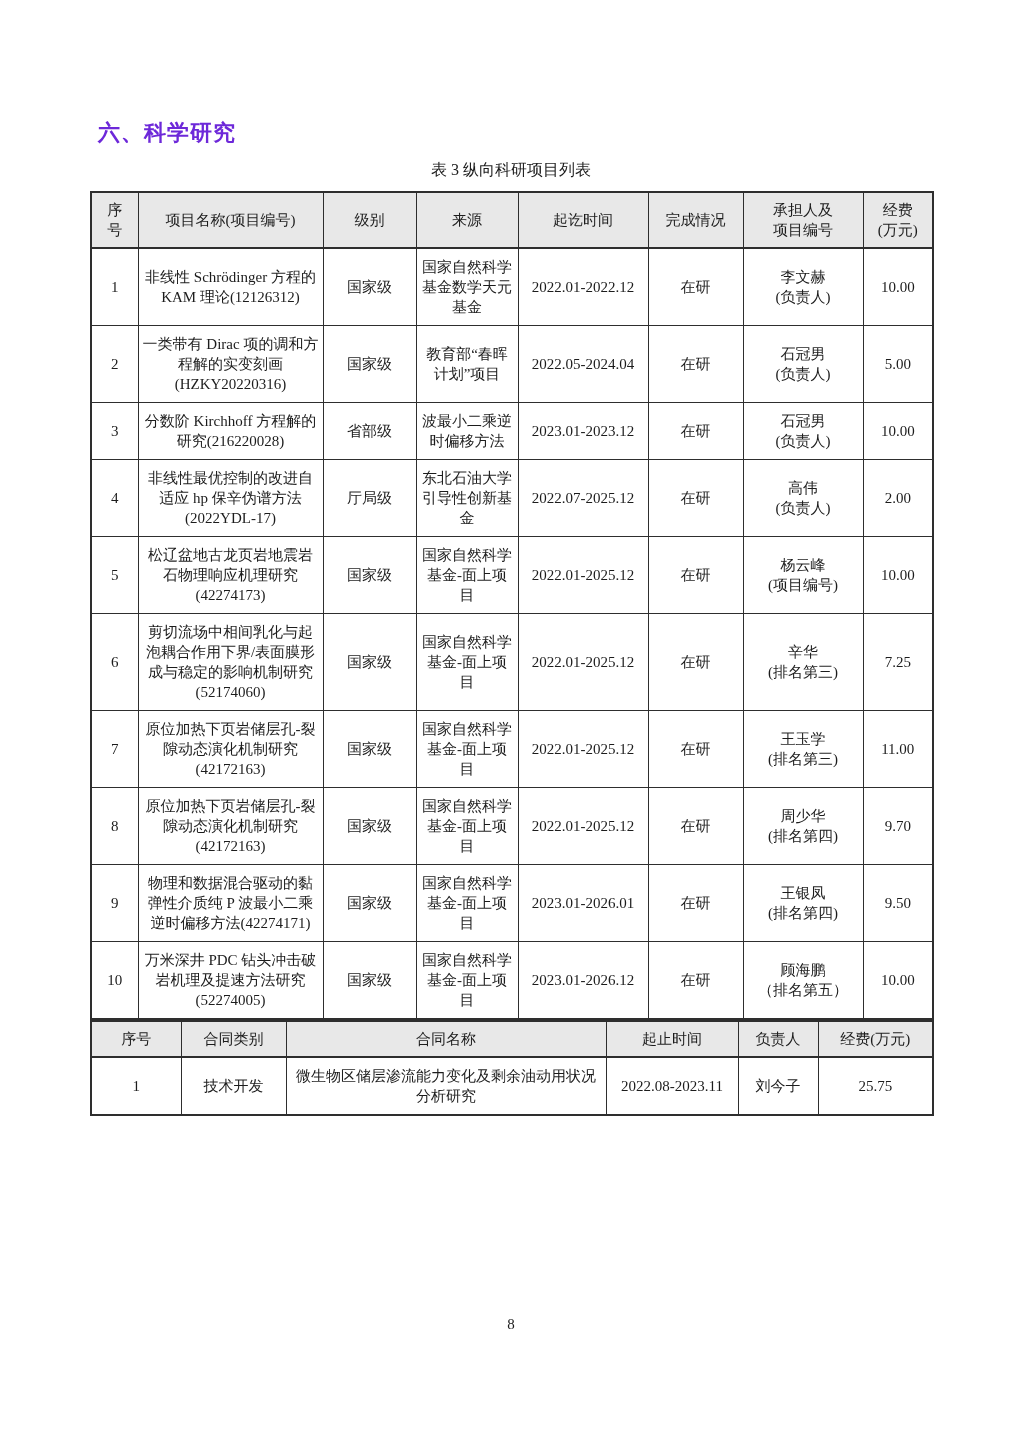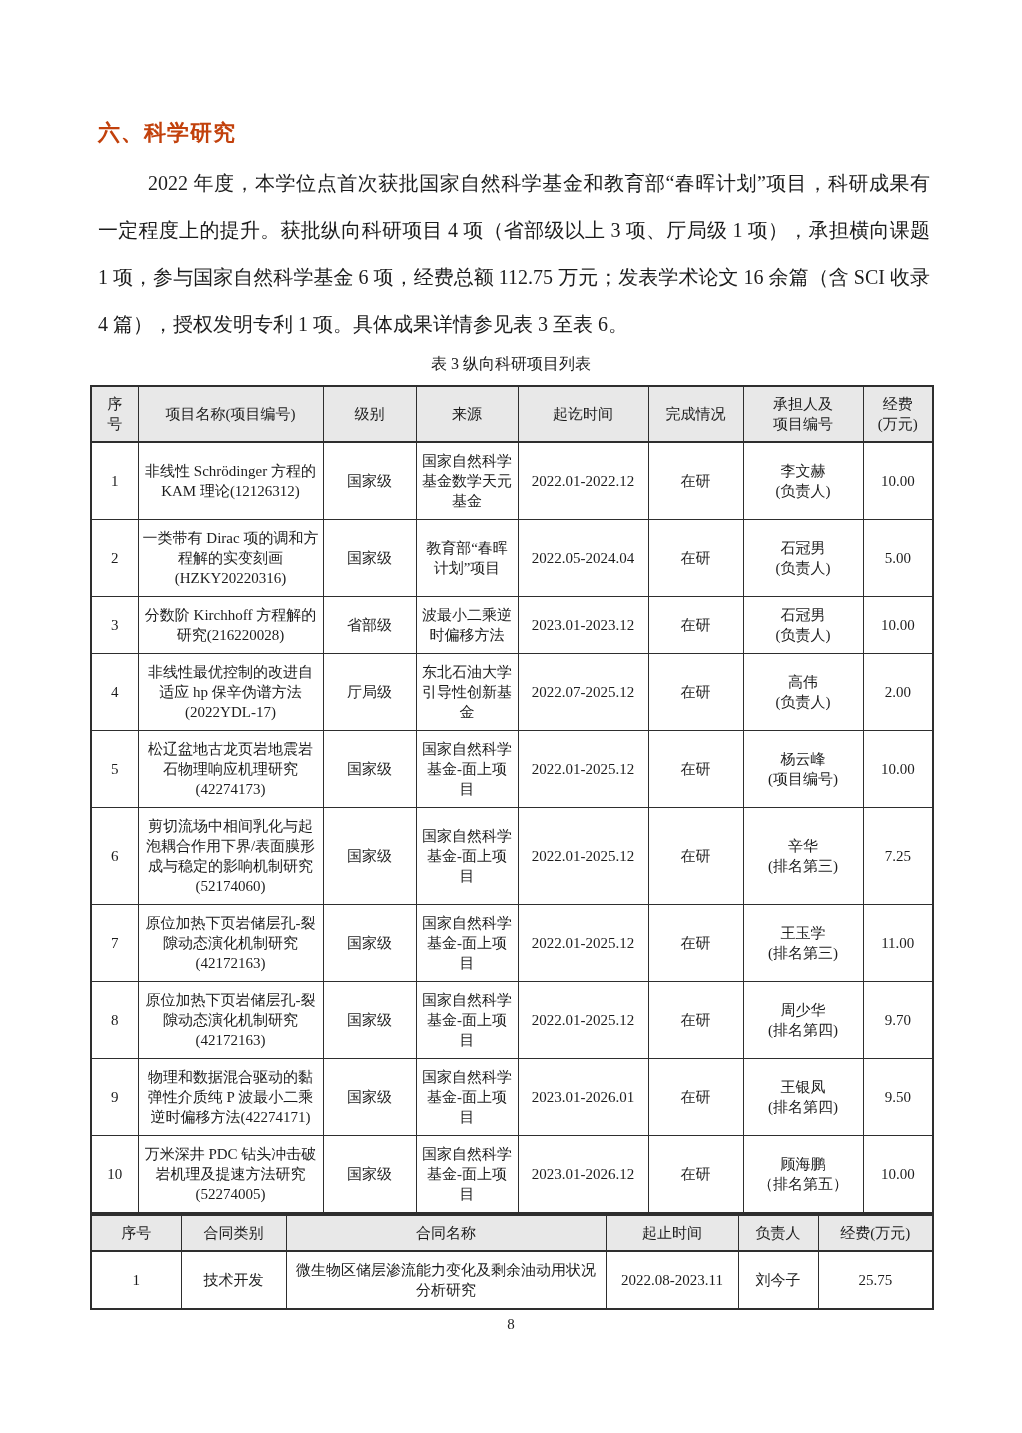--- a/index.html
+++ b/index.html
@@ -15,21 +15,21 @@
     box-sizing: border-box;
     padding: 118px 90px 0 90px;
     font-family: "Liberation Serif", "DejaVu Serif", serif;
     color: #1f1f1f;
     overflow: hidden;
   }
   h1.section-heading {
     font-family: "Liberation Sans", "DejaVu Sans", sans-serif;
     font-size: 22px;
     font-weight: 700;
-    color: #c2410c;
+    color: #6d28d9;
     margin: 0 0 12px 8px;
     letter-spacing: 1px;
   }
   p.body-text {
     width: 832px;
     margin: 0 0 6px 8px;
     font-size: 20px;
     line-height: 47px;
     text-align: justify;
     text-indent: 50px;
@@ -84,21 +84,20 @@
     color: #1c1c1c;
   }
 </style>
 </head>
 <body>
 
 <div class="page">
 
   <h1 class="section-heading">六、科学研究</h1>
 
-  <p class="body-text">2022 年度，本学位点首次获批国家自然科学基金和教育部“春晖计划”项目，科研成果有一定程度上的提升。获批纵向科研项目 4 项（省部级以上 3 项、厅局级 1 项），承担横向课题 1 项，参与国家自然科学基金 6 项，经费总额 112.75 万元；发表学术论文 16 余篇（含 SCI 收录 4 篇），授权发明专利 1 项。具体成果详情参见表 3 至表 6。</p>
 
   <div class="table-caption">表 3 纵向科研项目列表</div>
 
   <table class="doc-table" id="table3">
     <colgroup>
       <col style="width:47px">
       <col style="width:185px">
       <col style="width:93px">
       <col style="width:102px">
       <col style="width:130px">

